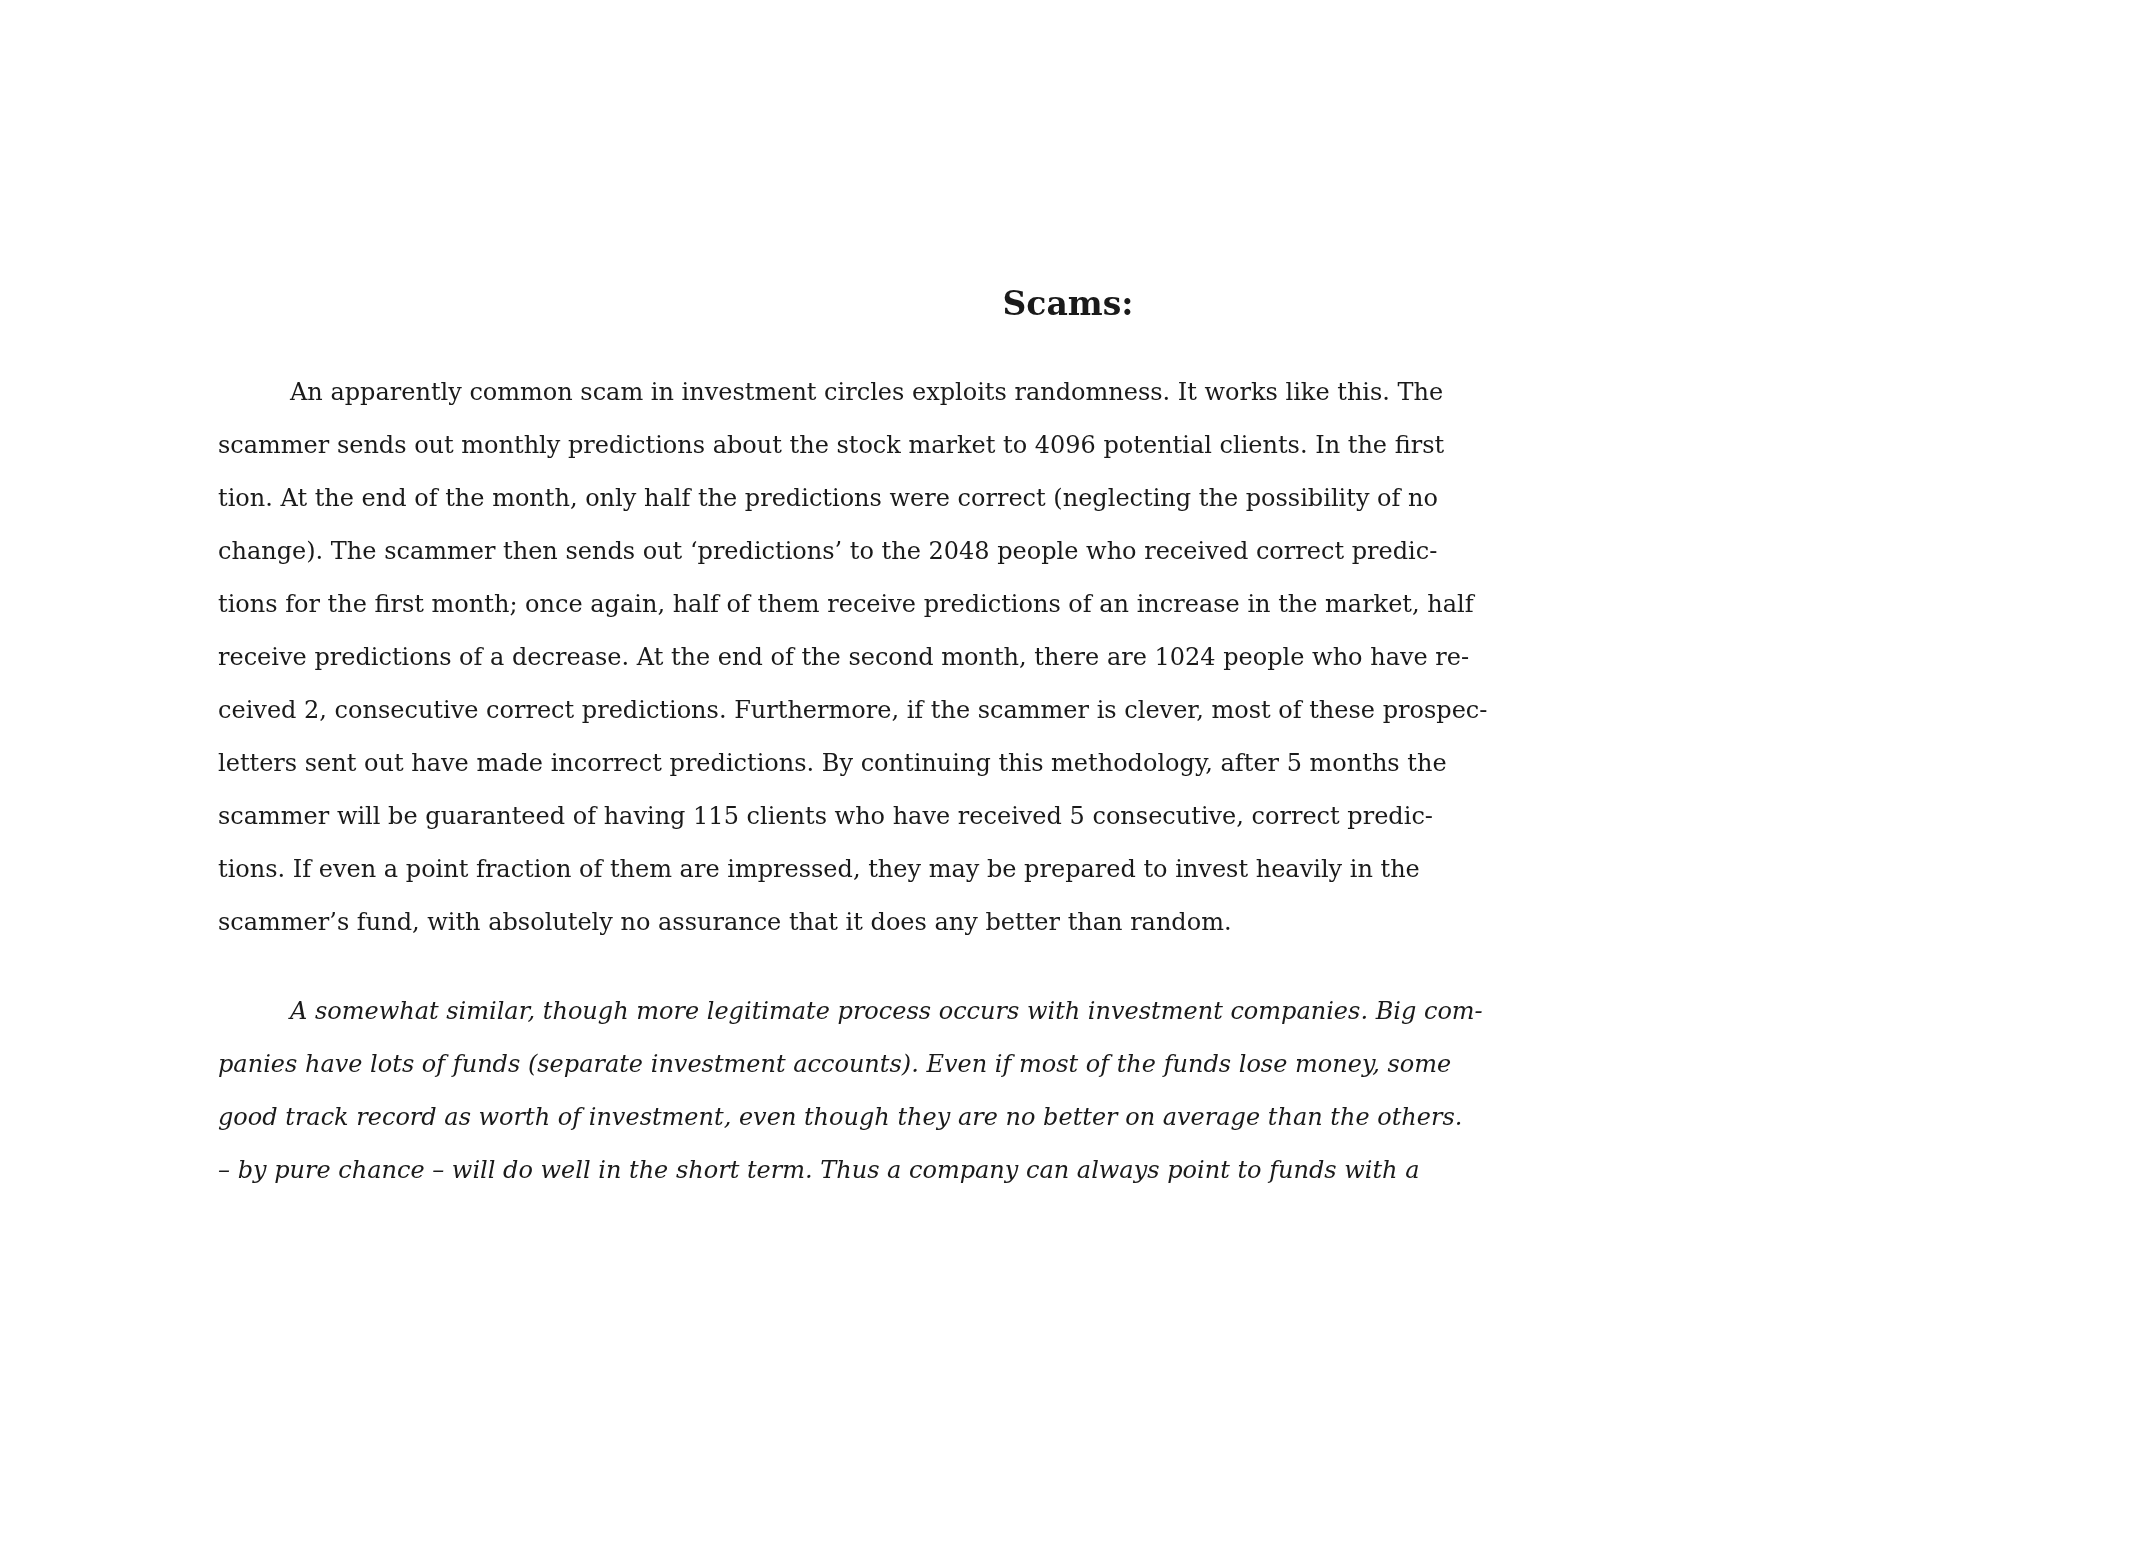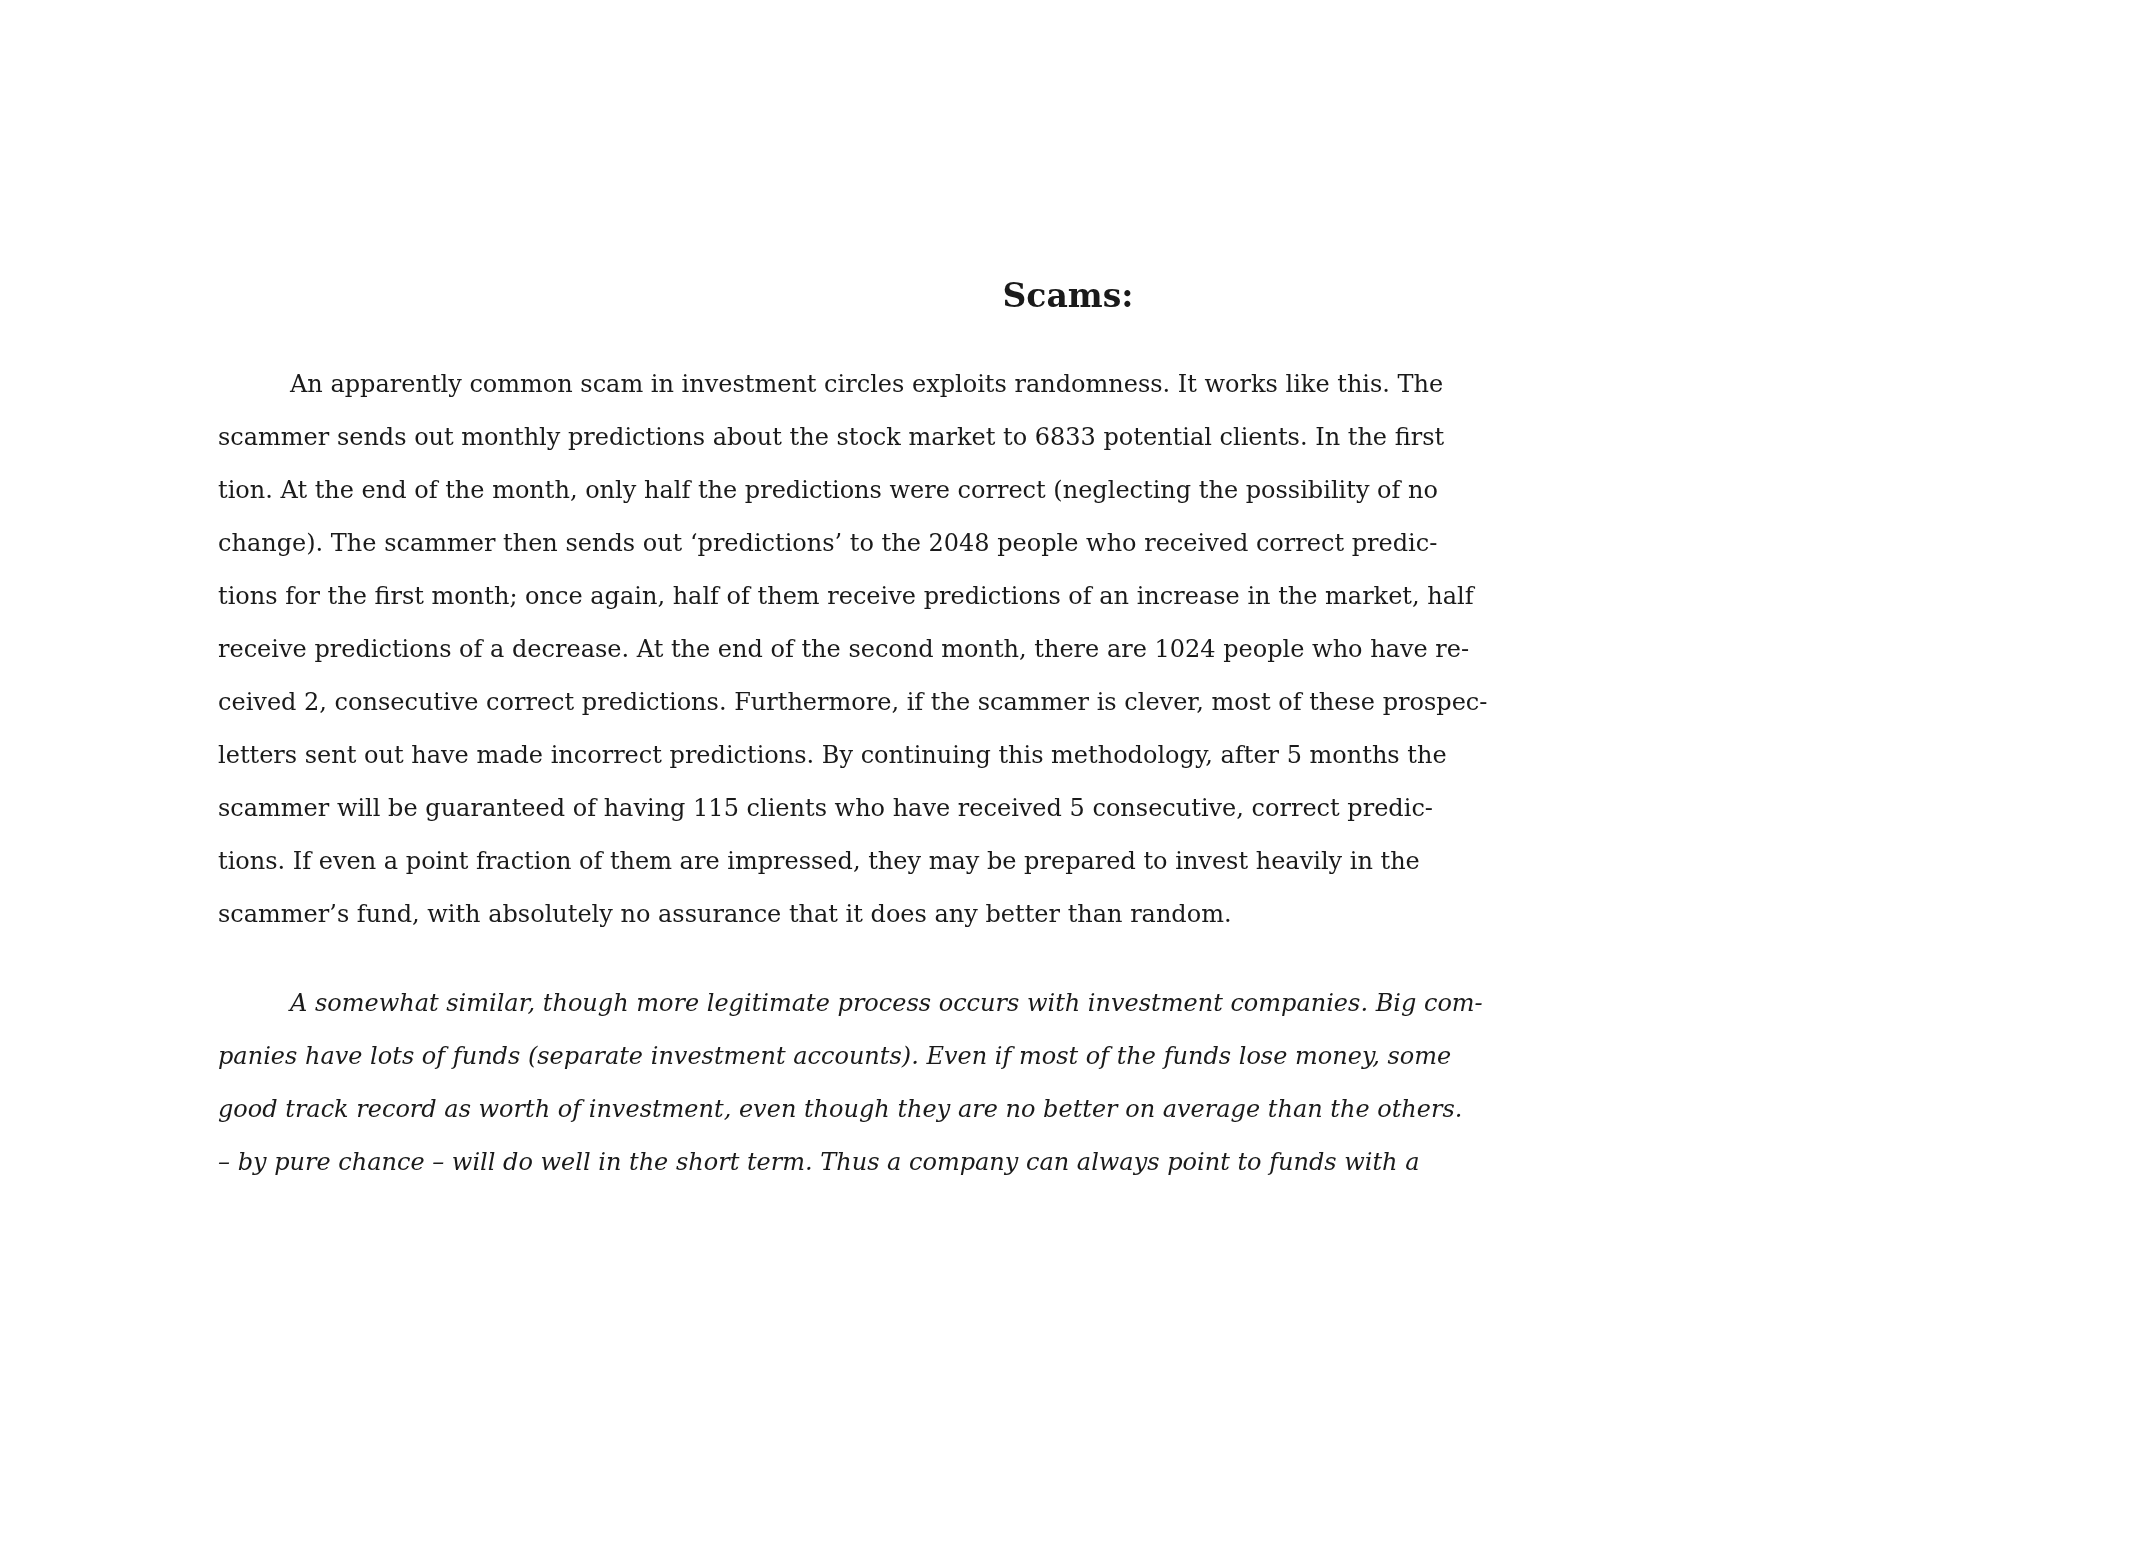--- a/index.html
+++ b/index.html
@@ -20,21 +20,21 @@
     position: absolute;
     left: 218px;
     top: 268px;
     width: 1700px;
   }
   .doc-title {
     text-align: center;
     font-weight: bold;
     font-size: 33px;
     line-height: 40px;
-    margin: 8px;
+    margin: 16px;
   }
   .doc-body {
     margin-top: 42px;
   }
   .para {
     margin: 0;
     font-size: 24px;
     line-height: 53px;
   }
   .para + .para {
@@ -50,21 +50,21 @@
 </style>
 </head>
 <body>
 
 <div class="page">
   <div class="content">
     <h1 class="doc-title">Scams:</h1>
     <div class="doc-body" id="doc-body">
         <div class="para">
           <div class="line">An apparently common scam in investment circles exploits randomness. It works like this. The</div>
-          <div class="line">scammer sends out monthly predictions about the stock market to 6833 potential clients. In the first</div>
+          <div class="line">scammer sends out monthly predictions about the stock market to 4096 potential clients. In the first</div>
           <div class="line">tion. At the end of the month, only half the predictions were correct (neglecting the possibility of no</div>
           <div class="line">change). The scammer then sends out ‘predictions’ to the 2048 people who received correct predic-</div>
           <div class="line">tions for the first month; once again, half of them receive predictions of an increase in the market, half</div>
           <div class="line">receive predictions of a decrease. At the end of the second month, there are 1024 people who have re-</div>
           <div class="line">ceived 2, consecutive correct predictions. Furthermore, if the scammer is clever, most of these prospec-</div>
           <div class="line">letters sent out have made incorrect predictions. By continuing this methodology, after 5 months the</div>
           <div class="line">scammer will be guaranteed of having 115 clients who have received 5 consecutive, correct predic-</div>
           <div class="line">tions. If even a point fraction of them are impressed, they may be prepared to invest heavily in the</div>
           <div class="line">scammer’s fund, with absolutely no assurance that it does any better than random.</div>
         </div>

